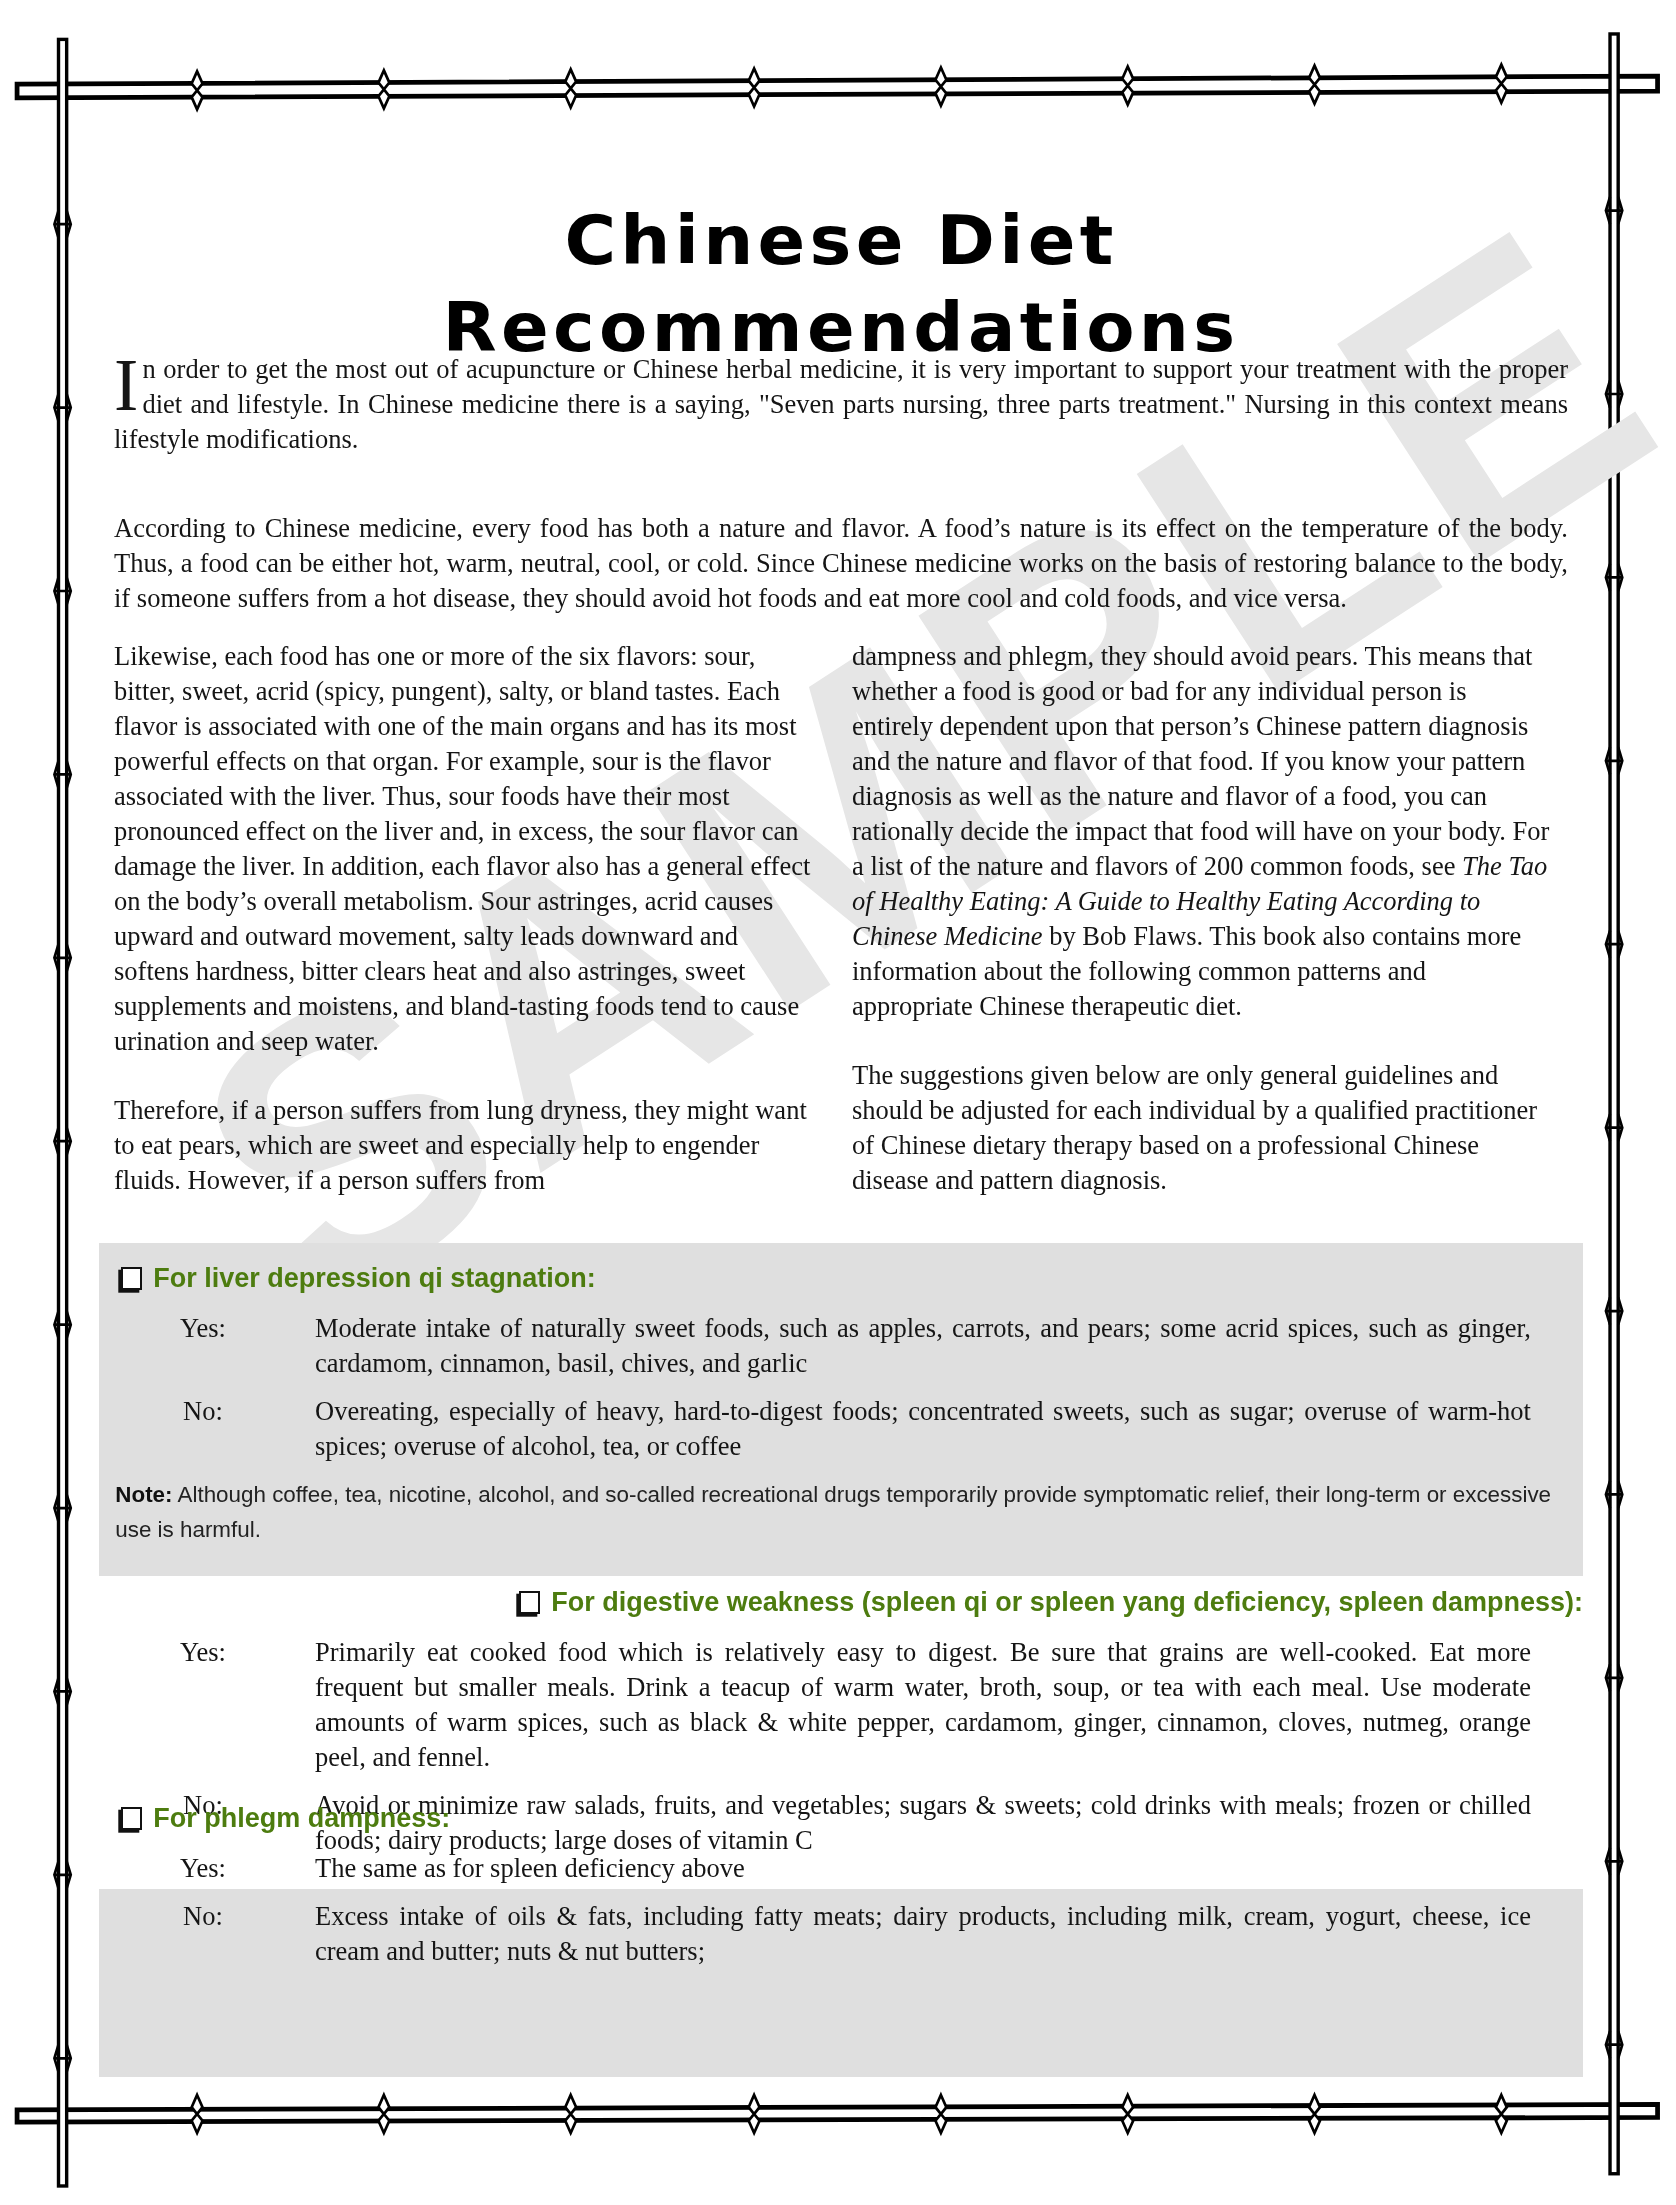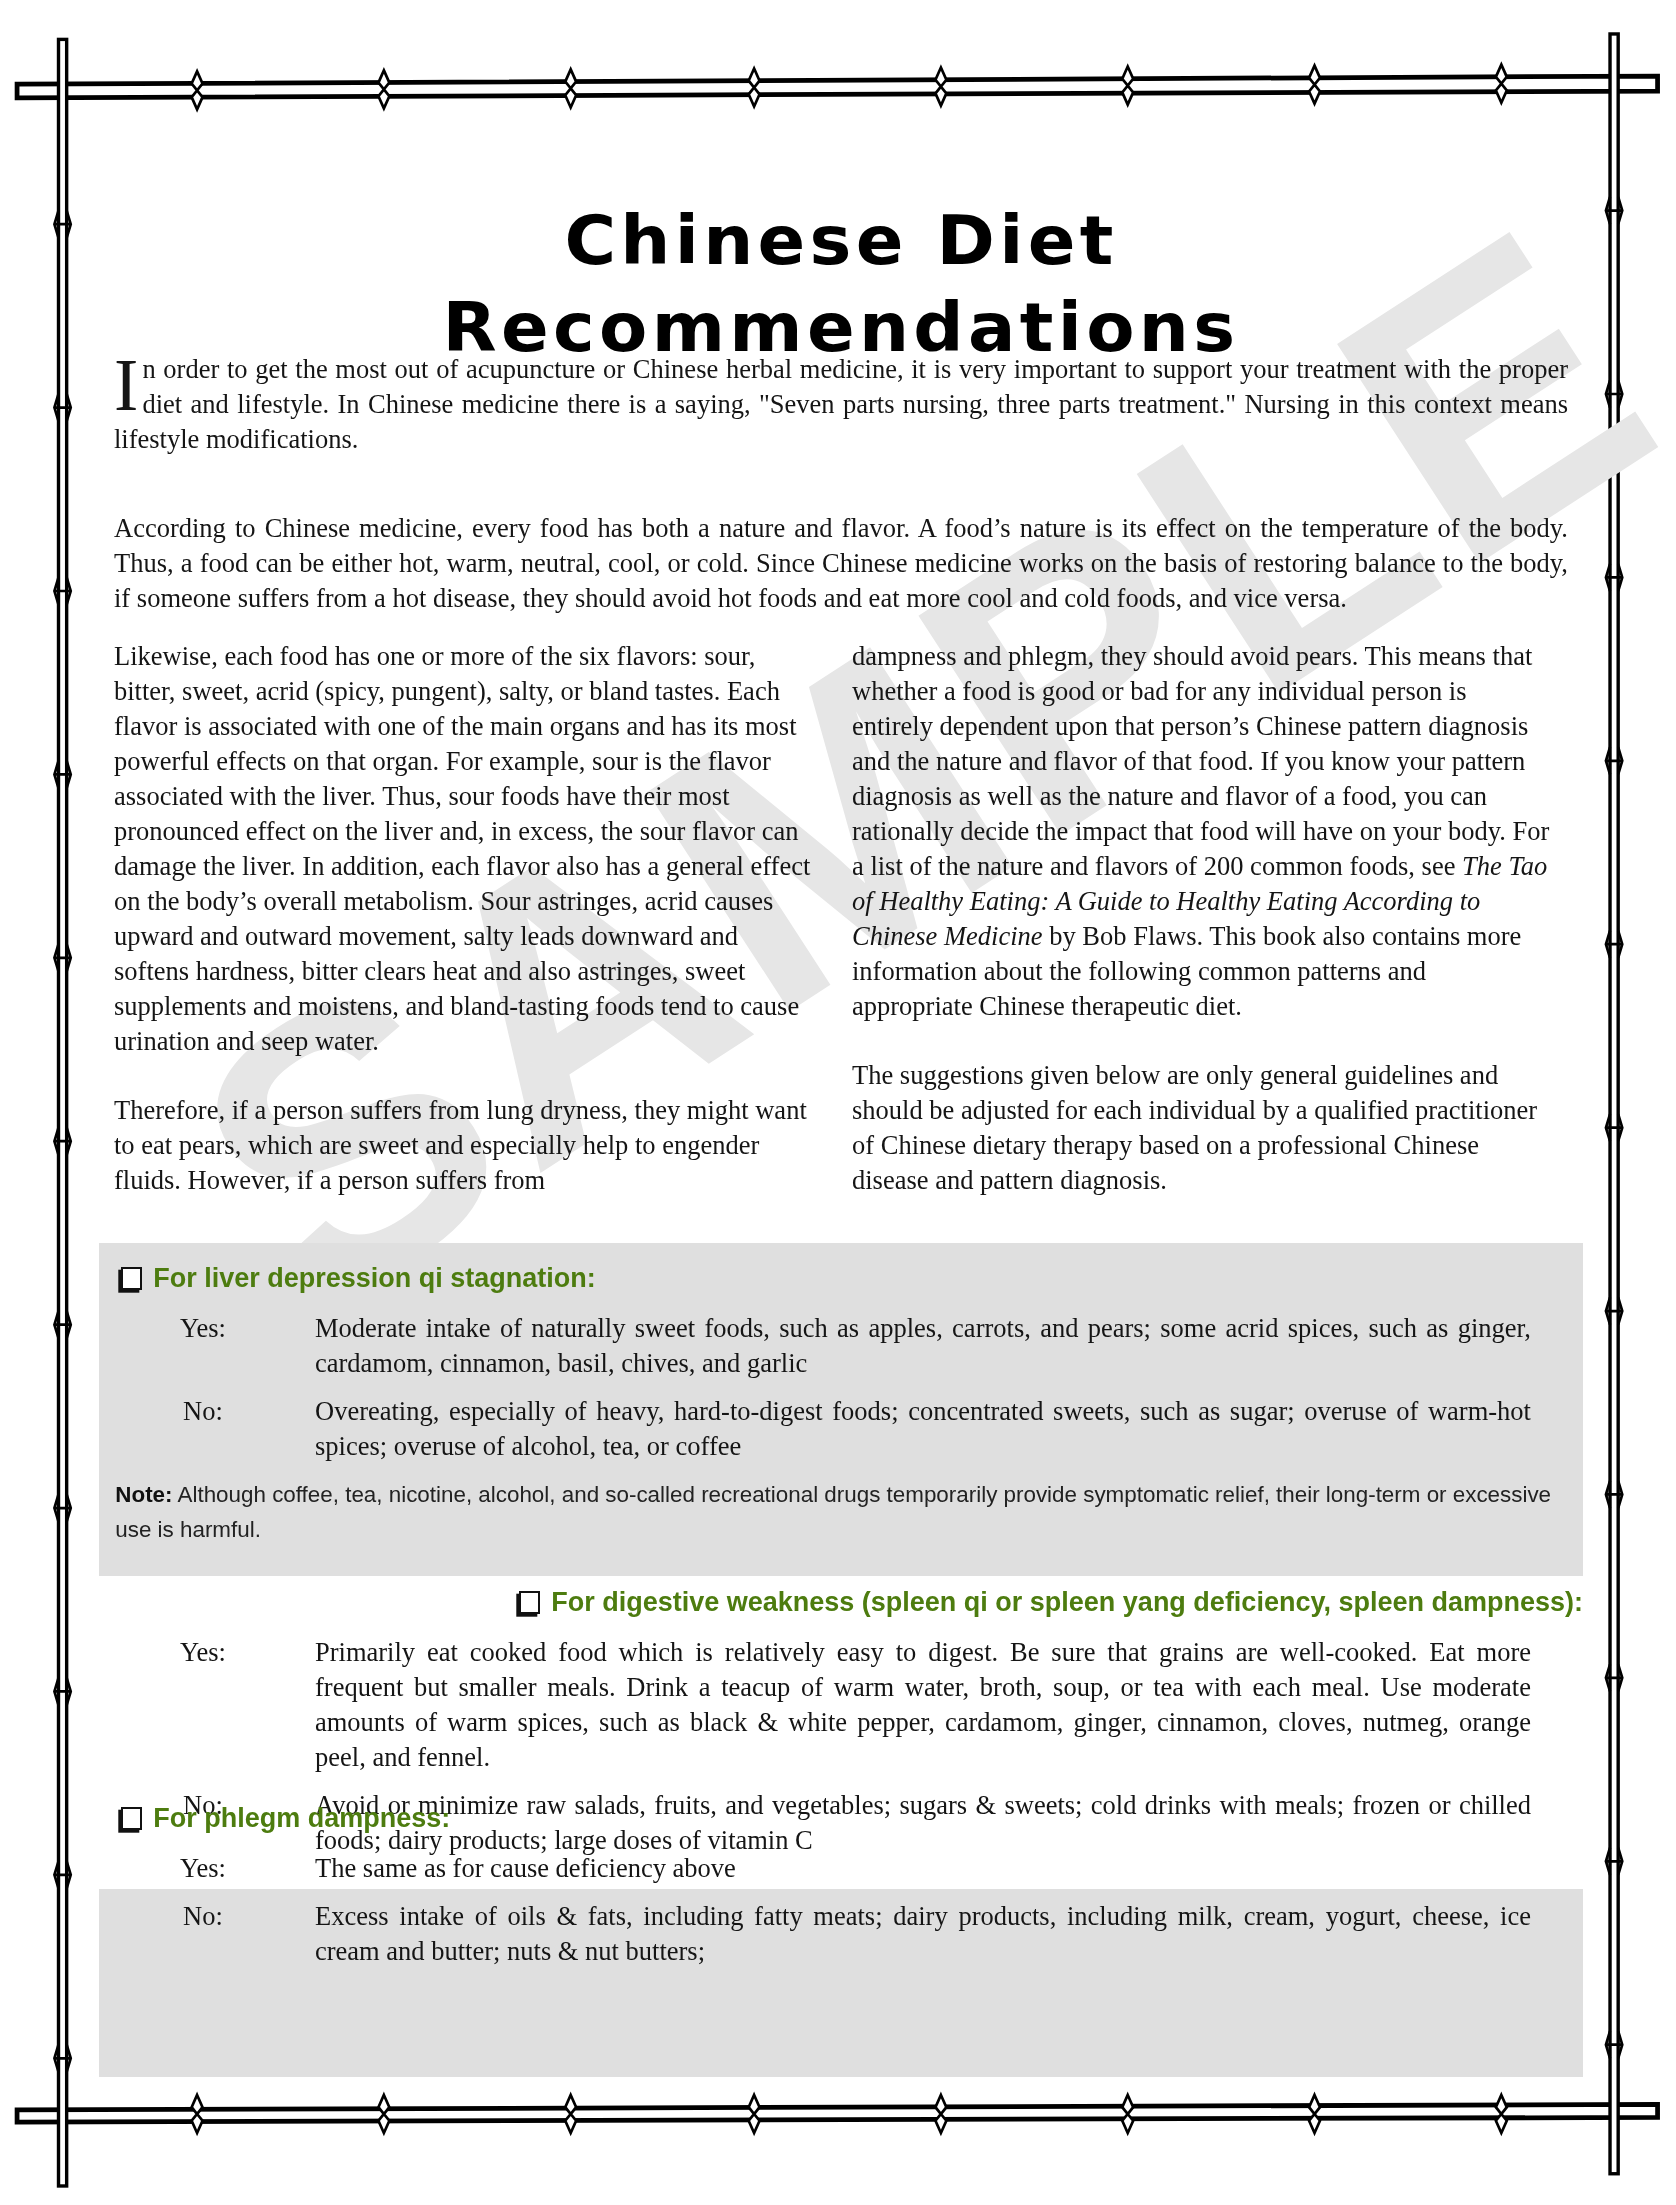--- a/index.html
+++ b/index.html
@@ -175,21 +175,21 @@
     </div>
   </div>
 
   <div class="section sec-3">
     <h2 class="sec-head">
       <span class="checkbox"></span>
       <span>For phlegm dampness:</span>
     </h2>
     <div class="entry">
       <span class="entry-label">Yes:</span>
-      <span class="entry-text">The same as for cause deficiency above</span>
+      <span class="entry-text">The same as for spleen deficiency above</span>
     </div>
     <div class="entry">
       <span class="entry-label">No:</span>
       <span class="entry-text">Excess intake of oils &amp; fats, including fatty meats; dairy products, including milk, cream, yogurt, cheese, ice cream and butter; nuts &amp; nut butters;</span>
     </div>
   </div>
 
 </div>
 
 

